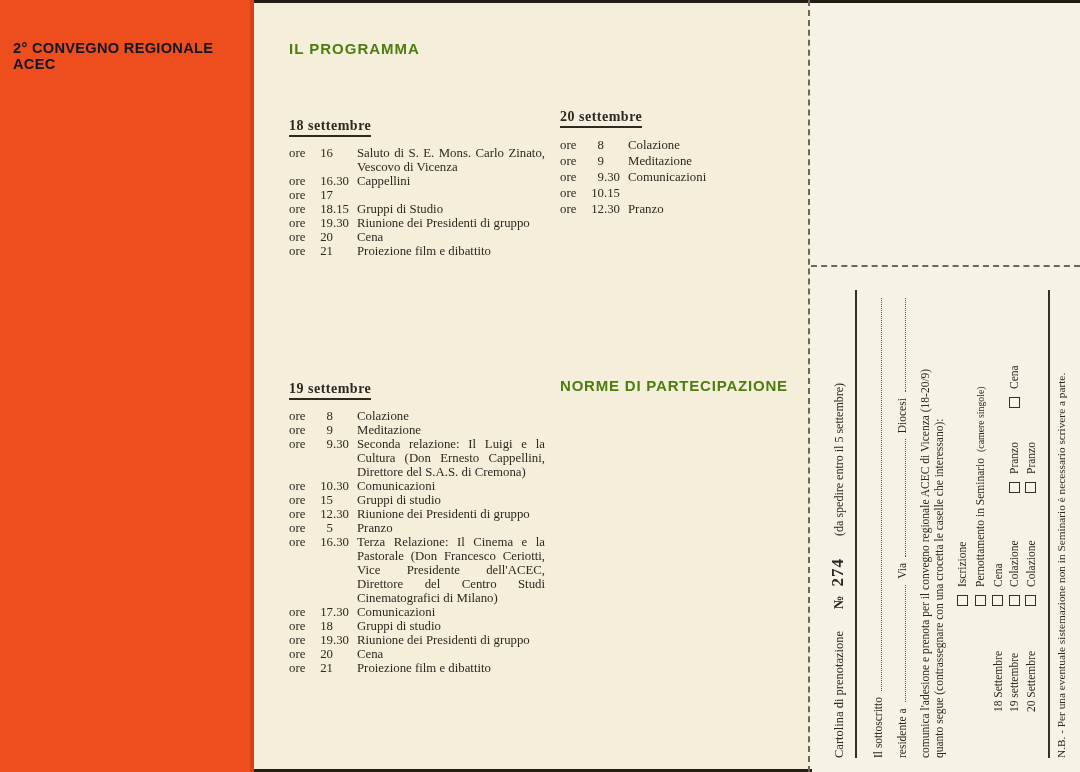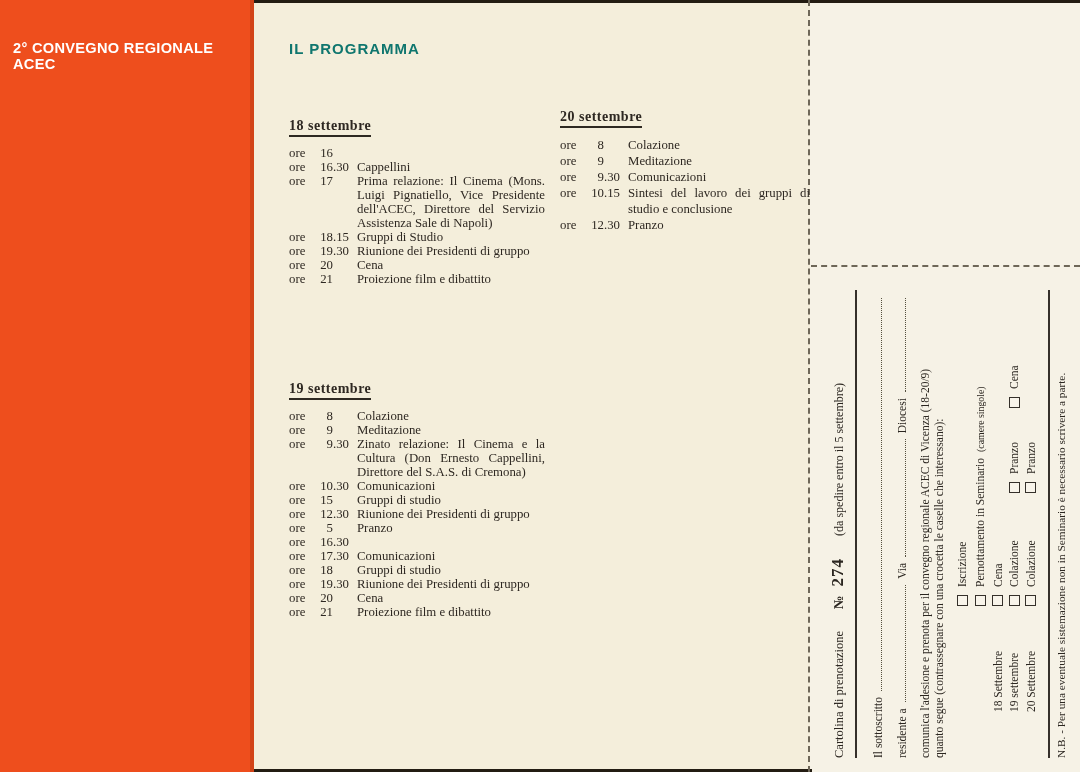--- a/index.html
+++ b/index.html
@@ -13,27 +13,27 @@
   .edge.bottom { bottom:0; width:812px; }
 
   
   .right-zone { position:absolute; left:810px; top:0; width:270px; height:772px; background:#f6f2e6; }
   .cutline-v { position:absolute; left:808px; top:0; height:772px; width:0; border-left:2px dashed #6e6758; }
   .cutline-h { position:absolute; left:811px; top:265px; width:269px; height:0; border-top:2px dashed #6e6758; }
 
   
   .orange-panel { position:absolute; left:0; top:0; width:254px; height:772px; background:#ee4e1d; border-right:4px solid #d24317; box-sizing:border-box; }
   .orange-title { position:absolute; left:13px; top:40px; width:232px;
-    font-family:"Liberation Sans", sans-serif; font-weight:bold; font-size:14.6px; letter-spacing:0.3px; color:#ffffff; }
+    font-family:"Liberation Sans", sans-serif; font-weight:bold; font-size:14.6px; letter-spacing:0.3px; color:#0f172a; }
   .orange-body { position:absolute; left:13px; top:119px; width:228px;
     font-size:11.8px; line-height:13.5px; color:#46250f; text-align:justify; }
   .orange-body p { margin:0 0 13px 0; }
 
   
-  .h-sans { position:absolute; font-family:"Liberation Sans", sans-serif; font-weight:bold; color:#0f766e;text-align:center; }
+  .h-sans { position:absolute; font-family:"Liberation Sans", sans-serif; font-weight:bold; color:#4d7c0f;text-align:center; }
   .t-programma { left:289px; top:40px; font-size:15px; letter-spacing:1px; }
   .t-norme { left:560px; top:377px; font-size:15px; letter-spacing:0.8px; }
 
   .day { position:absolute; }
   .day-h { display:inline-block; font-weight:bold; font-size:14px; letter-spacing:0.5px;
     border-bottom:2px solid #2e2922; padding-bottom:1px; margin:0 0 9px 0; }
   .sched-row { display:flex; font-size:12.8px; line-height:14px; }
   .day20 .sched-row { line-height:16px; }
   .c-ore { width:25px; flex:none; }
   .c-h { width:19px; flex:none; text-align:right; }
@@ -103,32 +103,32 @@
   <div class="h-sans t-programma">IL PROGRAMMA</div>
 
   <div class="day day18">
     <div class="day-h">18 settembre</div>
     <div>
 
     <div class="sched-row">
         <span class="c-ore">ore</span>
         <span class="c-h">16</span>
         <span class="c-m"></span>
+        <span class="c-desc">Saluto di S. E. Mons. Carlo Zinato, Vescovo di Vicenza</span>
       </div>
         <div class="sched-row">
         <span class="c-ore">ore</span>
         <span class="c-h">16</span>
         <span class="c-m">.30</span>
         <span class="c-desc">Cappellini</span>
       </div>
         <div class="sched-row">
         <span class="c-ore">ore</span>
         <span class="c-h">17</span>
         <span class="c-m"></span>
-        <span class="c-desc">Prima relazione: Il Cinema (Mons. Luigi Pignatiello, Vice Presidente dell'ACEC, Direttore del Servizio Assistenza Sale di Napoli)</span>
       </div>
         <div class="sched-row">
         <span class="c-ore">ore</span>
         <span class="c-h">18</span>
         <span class="c-m">.15</span>
         <span class="c-desc">Gruppi di Studio</span>
       </div>
         <div class="sched-row">
         <span class="c-ore">ore</span>
         <span class="c-h">19</span>
@@ -163,21 +163,21 @@
         <div class="sched-row">
         <span class="c-ore">ore</span>
         <span class="c-h">9</span>
         <span class="c-m"></span>
         <span class="c-desc">Meditazione</span>
       </div>
         <div class="sched-row">
         <span class="c-ore">ore</span>
         <span class="c-h">9</span>
         <span class="c-m">.30</span>
-        <span class="c-desc">Zinato relazione: Il Cinema e la Cultura (Don Ernesto Cappellini, Direttore del S.A.S. di Cremona)</span>
+        <span class="c-desc">Seconda relazione: Il Luigi e la Cultura (Don Ernesto Cappellini, Direttore del S.A.S. di Cremona)</span>
       </div>
         <div class="sched-row">
         <span class="c-ore">ore</span>
         <span class="c-h">10</span>
         <span class="c-m">.30</span>
         <span class="c-desc">Comunicazioni</span>
       </div>
         <div class="sched-row">
         <span class="c-ore">ore</span>
         <span class="c-h">15</span>
@@ -193,20 +193,21 @@
         <div class="sched-row">
         <span class="c-ore">ore</span>
         <span class="c-h">5</span>
         <span class="c-m"></span>
         <span class="c-desc">Pranzo</span>
       </div>
         <div class="sched-row">
         <span class="c-ore">ore</span>
         <span class="c-h">16</span>
         <span class="c-m">.30</span>
+        <span class="c-desc">Terza Relazione: Il Cinema e la Pastorale (Don Francesco Ceriotti, Vice Presidente dell'ACEC, Direttore del Centro Studi Cinematografici di Milano)</span>
       </div>
         <div class="sched-row">
         <span class="c-ore">ore</span>
         <span class="c-h">17</span>
         <span class="c-m">.30</span>
         <span class="c-desc">Comunicazioni</span>
       </div>
         <div class="sched-row">
         <span class="c-ore">ore</span>
         <span class="c-h">18</span>
@@ -253,31 +254,31 @@
         <div class="sched-row">
         <span class="c-ore">ore</span>
         <span class="c-h">9</span>
         <span class="c-m">.30</span>
         <span class="c-desc">Comunicazioni</span>
       </div>
         <div class="sched-row">
         <span class="c-ore">ore</span>
         <span class="c-h">10</span>
         <span class="c-m">.15</span>
-        <span class="c-desc">Sintesi del lavoro dei gruppi di studio e conclusione</span>
       </div>
         <div class="sched-row">
         <span class="c-ore">ore</span>
         <span class="c-h">12</span>
         <span class="c-m">.30</span>
         <span class="c-desc">Pranzo</span>
       </div>
       </div>
   </div>
 
+  <div class="h-sans t-norme">NORME DI PARTECIPAZIONE</div>
   <div class="norme-body">
 
   <p></p>
       <p></p>
       <p></p>
       <p></p>
     </div>
 
   <div class="invito">
 

